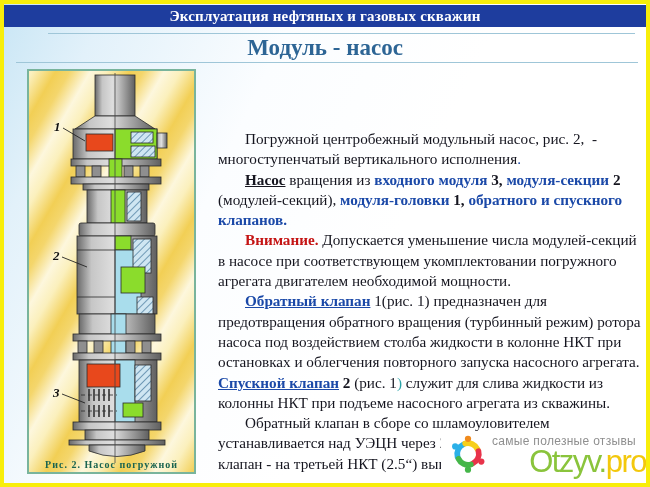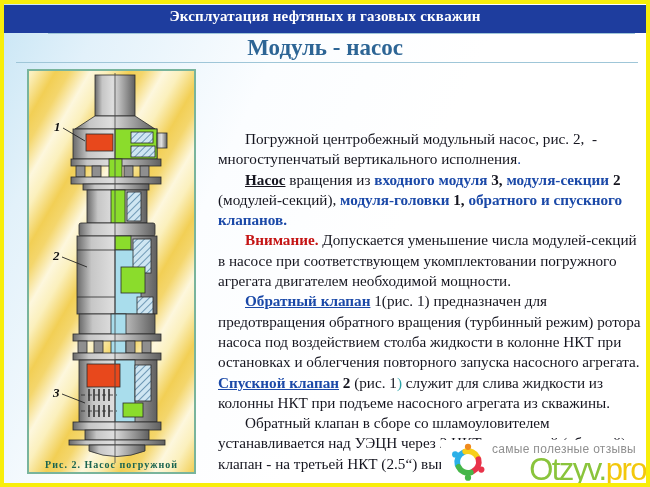--- a/index.html
+++ b/index.html
@@ -3,21 +3,21 @@
 <meta charset="utf-8">
 <style>
   html,body{margin:0;padding:0;background:#888;}
   .slide{
     position:relative; width:650px; height:487px; box-sizing:border-box;
     border:4px solid #f8ee0a; overflow:hidden;
     background:linear-gradient(115deg,#c9e6f5 0%,#e2f1fa 12%,#fbfdff 34%,#ffffff 58%,#ffffff 100%);
     font-family:"Liberation Serif", serif;
   }
   .topbar{
-    position:absolute; left:0; top:1px; right:0; height:28px;
+    position:absolute; left:0; top:1px; right:0; height:22px;
     background:#1e3d9e; color:#ffffff; text-align:center;
     font-size:15px; font-weight:bold; line-height:22px; letter-spacing:0.2px;
   }
   .rule{position:absolute; height:1px; background:#9fc6d8;}
   .rule-top{left:44px; right:11px; top:29px;}
   .rule-bottom{left:12px; right:8px; top:58px;}
   .title{
     position:absolute; left:0; right:0; top:31px; margin:0; text-align:center;
     font-size:23px; font-weight:bold; color:#2d6595;
   }
@@ -41,21 +41,21 @@
   .seg-bb{color:#1b49a8; font-weight:bold;}
   .seg-bl{color:#1b49a8;}
   .seg-bk{font-weight:bold;}
   .seg-bu{font-weight:bold; text-decoration:underline;}
   .seg-lb{color:#1b49a8; font-weight:bold; text-decoration:underline;}
   .seg-rd{color:#c41414; font-weight:bold;}
   .seg-tl{color:#2ba3a8;}
   
   .logo{
     position:absolute; right:0; bottom:0; background:#ffffff;
-    display:flex; align-items:flex-end; gap:5px; padding:2px 0 1px 8px;
+    display:flex; align-items:flex-end; gap:5px; padding:2px 0 9px 8px;
     font-family:"Liberation Sans", sans-serif;
   }
   .logo-icon{margin-bottom:1px;}
   .logo-txt{display:flex; flex-direction:column; align-items:flex-end;}
   .tagline{font-size:12px; color:#8f8f8f; margin:0 10px 1px 0; letter-spacing:0.3px;}
   .brand{font-size:31px; font-weight:normal; letter-spacing:-1.5px; line-height:0.82; white-space:nowrap;}
   .brand .g{color:#8ac43c;}
   .brand .y{color:#f3c80c;}
 </style>
 </head>

